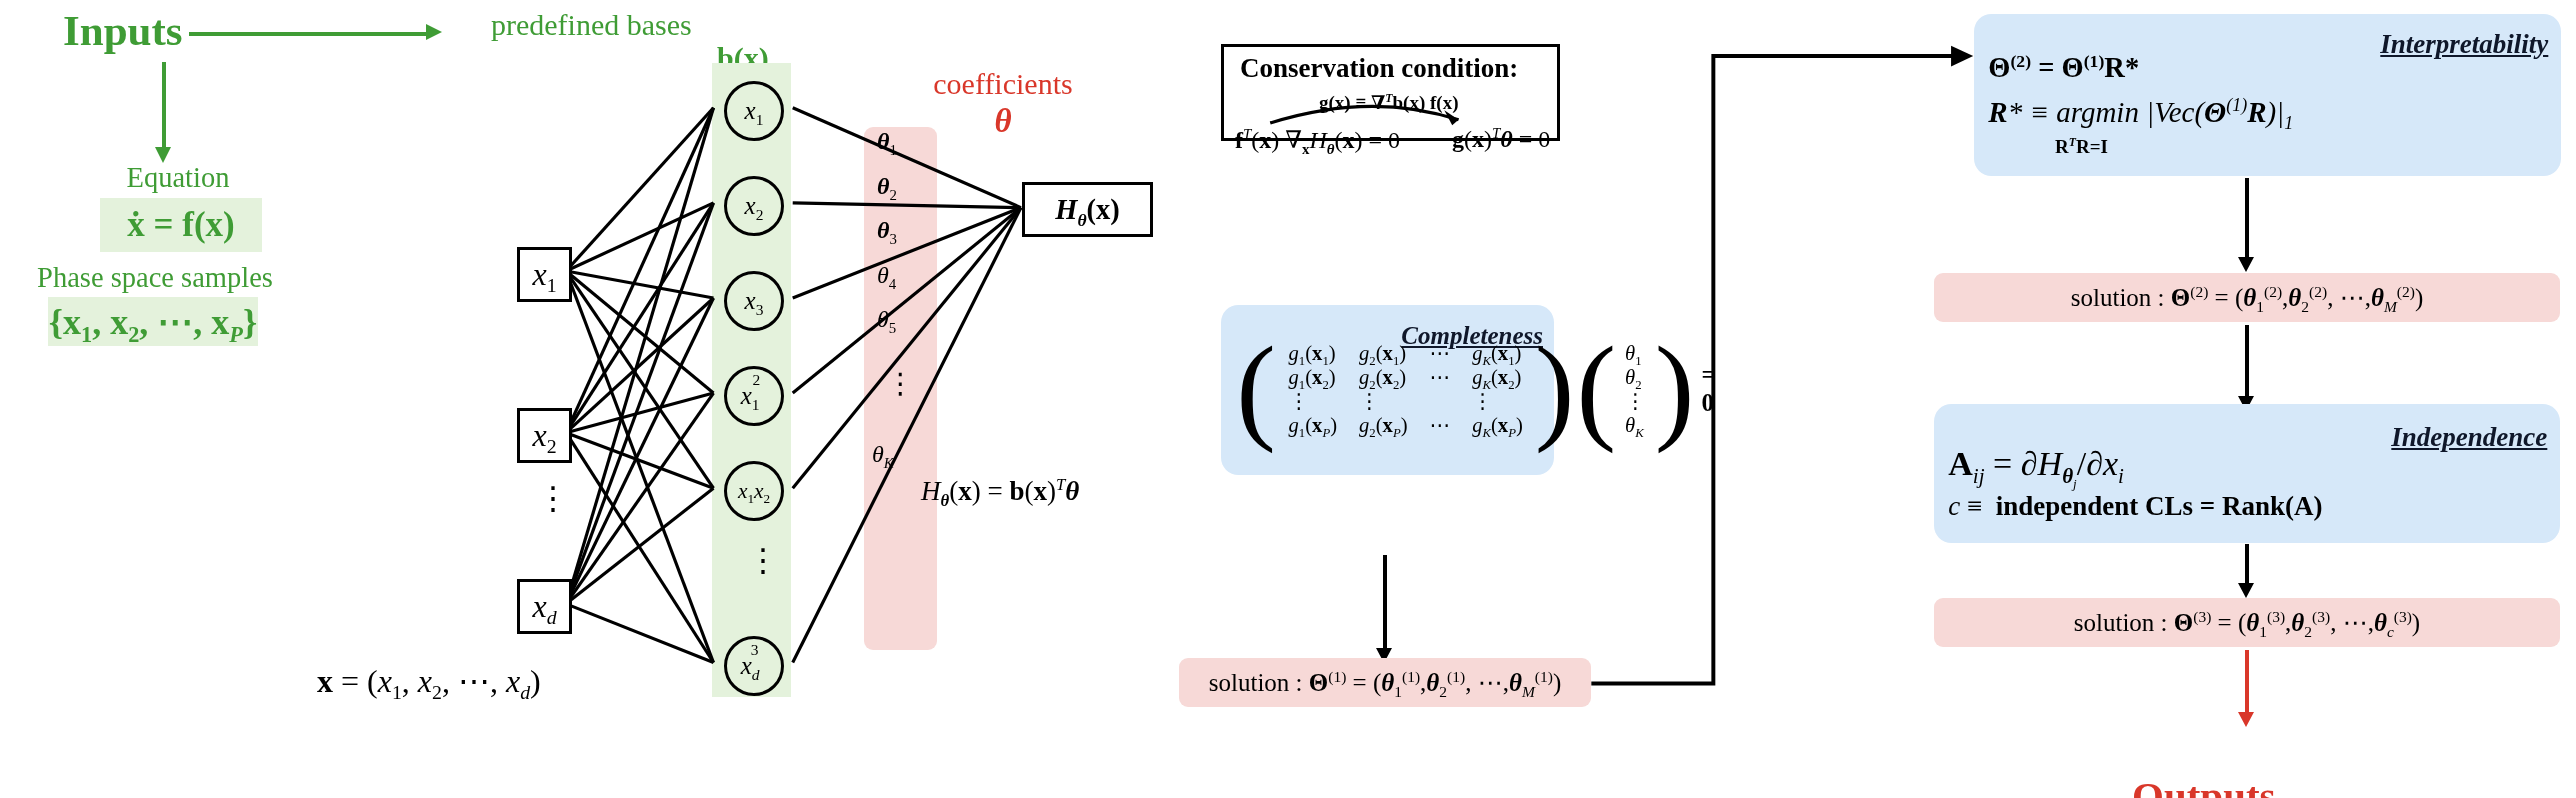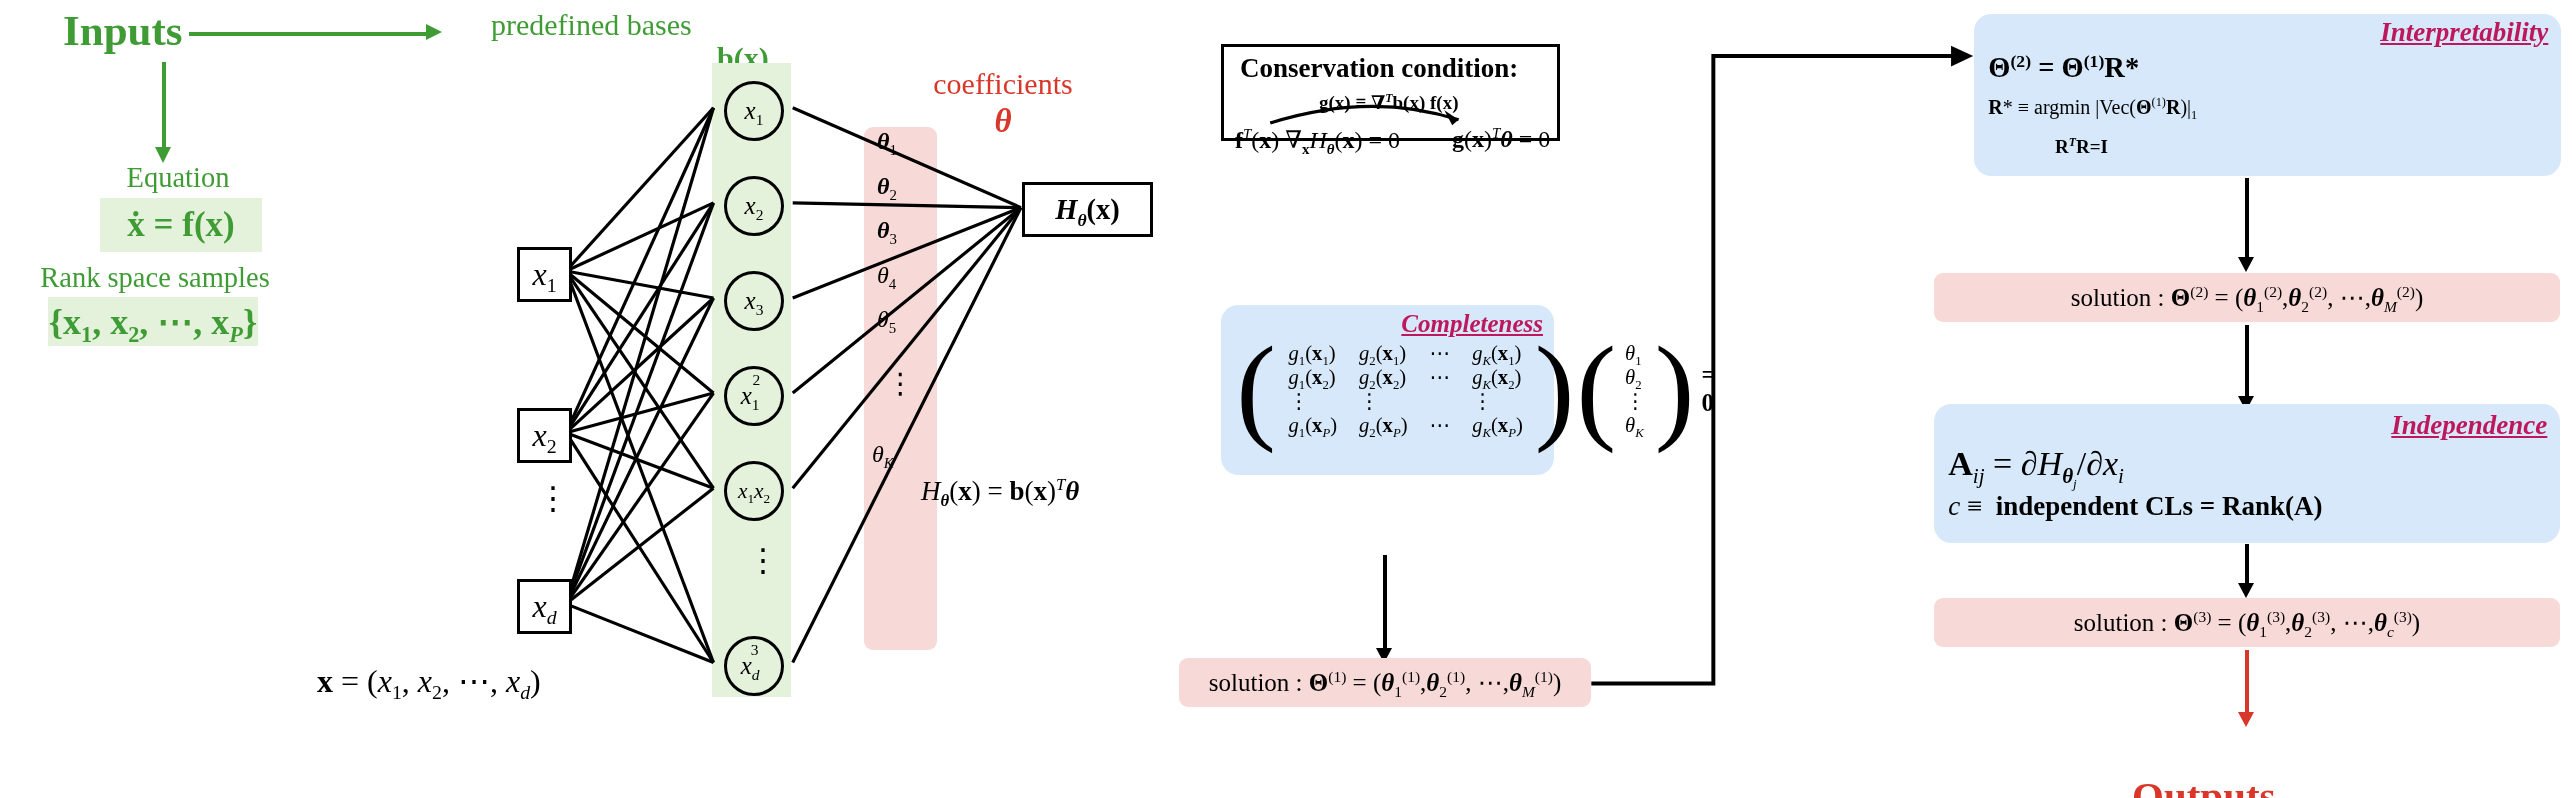--- a/index.html
+++ b/index.html
@@ -11,21 +11,21 @@
   
   .serif{font-family:"Liberation Serif","DejaVu Serif",serif;}
   .b{font-weight:bold;}
   .i{font-style:italic;}
   .ctr{text-align:center;}
   sub,sup{font-size:.62em;line-height:0;}
 
   
   .green{color:#3f9c35;}
   .red{color:#d9372a;}
-  .blue{color:#be185d;}
+  .blue{color:#0f172a;margin-top:12px;}
 
   .hl-green{background:#e4f2dc;}
   .hl-red{background:#f7d9d7;border-radius:9px;}
   .hl-blue{background:#d6e8f9;}
 
   
   #inputs-title{left:63px;top:6.3px;font-size:43px;}
   .hline{background:#3f9c35;height:4px;position:absolute;}
   .harrowhead{position:absolute;width:0;height:0;border-left:16px solid #3f9c35;
               border-top:8.7px solid transparent;border-bottom:8.7px solid transparent;}
@@ -76,21 +76,21 @@
   
   .solbox{position:absolute;display:flex;align-items:center;justify-content:center;}
   #sol1{left:1179px;top:658px;width:412px;height:49px;font-size:25px;}
   #sol2{left:1934px;top:273px;width:626px;height:49px;font-size:25px;}
   #sol3{left:1934px;top:598px;width:626px;height:49px;font-size:25px;}
 
   
   #interp-box{left:1974px;top:14.3px;width:587px;height:162px;border-radius:17.4px;}
   #interp-title{right:12.7px;top:3.2px;font-size:27px;}
   #interp-l1{left:14.3px;top:38px;font-size:28.5px;}
-  #interp-l2{left:14.3px;top:82px;font-size:20px;}
+  #interp-l2{left:14.3px;top:82px;font-size:29px;font-style:italic;}
   #interp-sub{left:81px;top:122px;font-size:19px;}
 
   #indep-box{left:1934px;top:404px;width:626px;height:139px;border-radius:17.4px;}
   #indep-title{right:12.7px;top:6.3px;font-size:27px;}
   #indep-l1{left:14.3px;top:41px;font-size:34px;}
   #indep-l2{left:14.3px;top:87px;font-size:27px;}
 
   #outputs{left:2132px;top:733px;font-size:41px;margin-top:39px;}
 
   
@@ -121,21 +121,21 @@
   <div class="varrowhead" style="left:155px;top:147px;"></div>
 
   <div class="abs green serif ctr" id="equation-label" style="width:182px;">Equation</div>
 
   <div class="abs green b serif hl-green" id="equation-box">
     <span>
       <b><span style="position:relative;">ẋ</span> = f(x)</b>
     </span>
   </div>
 
-  <div class="abs green serif ctr" id="phase-label" style="width:262px;">Rank space samples</div>
+  <div class="abs green serif ctr" id="phase-label" style="width:262px;">Phase space samples</div>
 
   <div class="abs green b serif hl-green" id="phase-box">
     <span>
       {<b>x</b><sub>1</sub>, <b>x</b><sub>2</sub>, ⋯, <b>x</b><sub><i>P</i></sub>}
     </span>
   </div>
 
   <div class="abs hl-green" id="basis-strip"></div>
   <div class="abs hl-red" id="theta-strip"></div>
 

